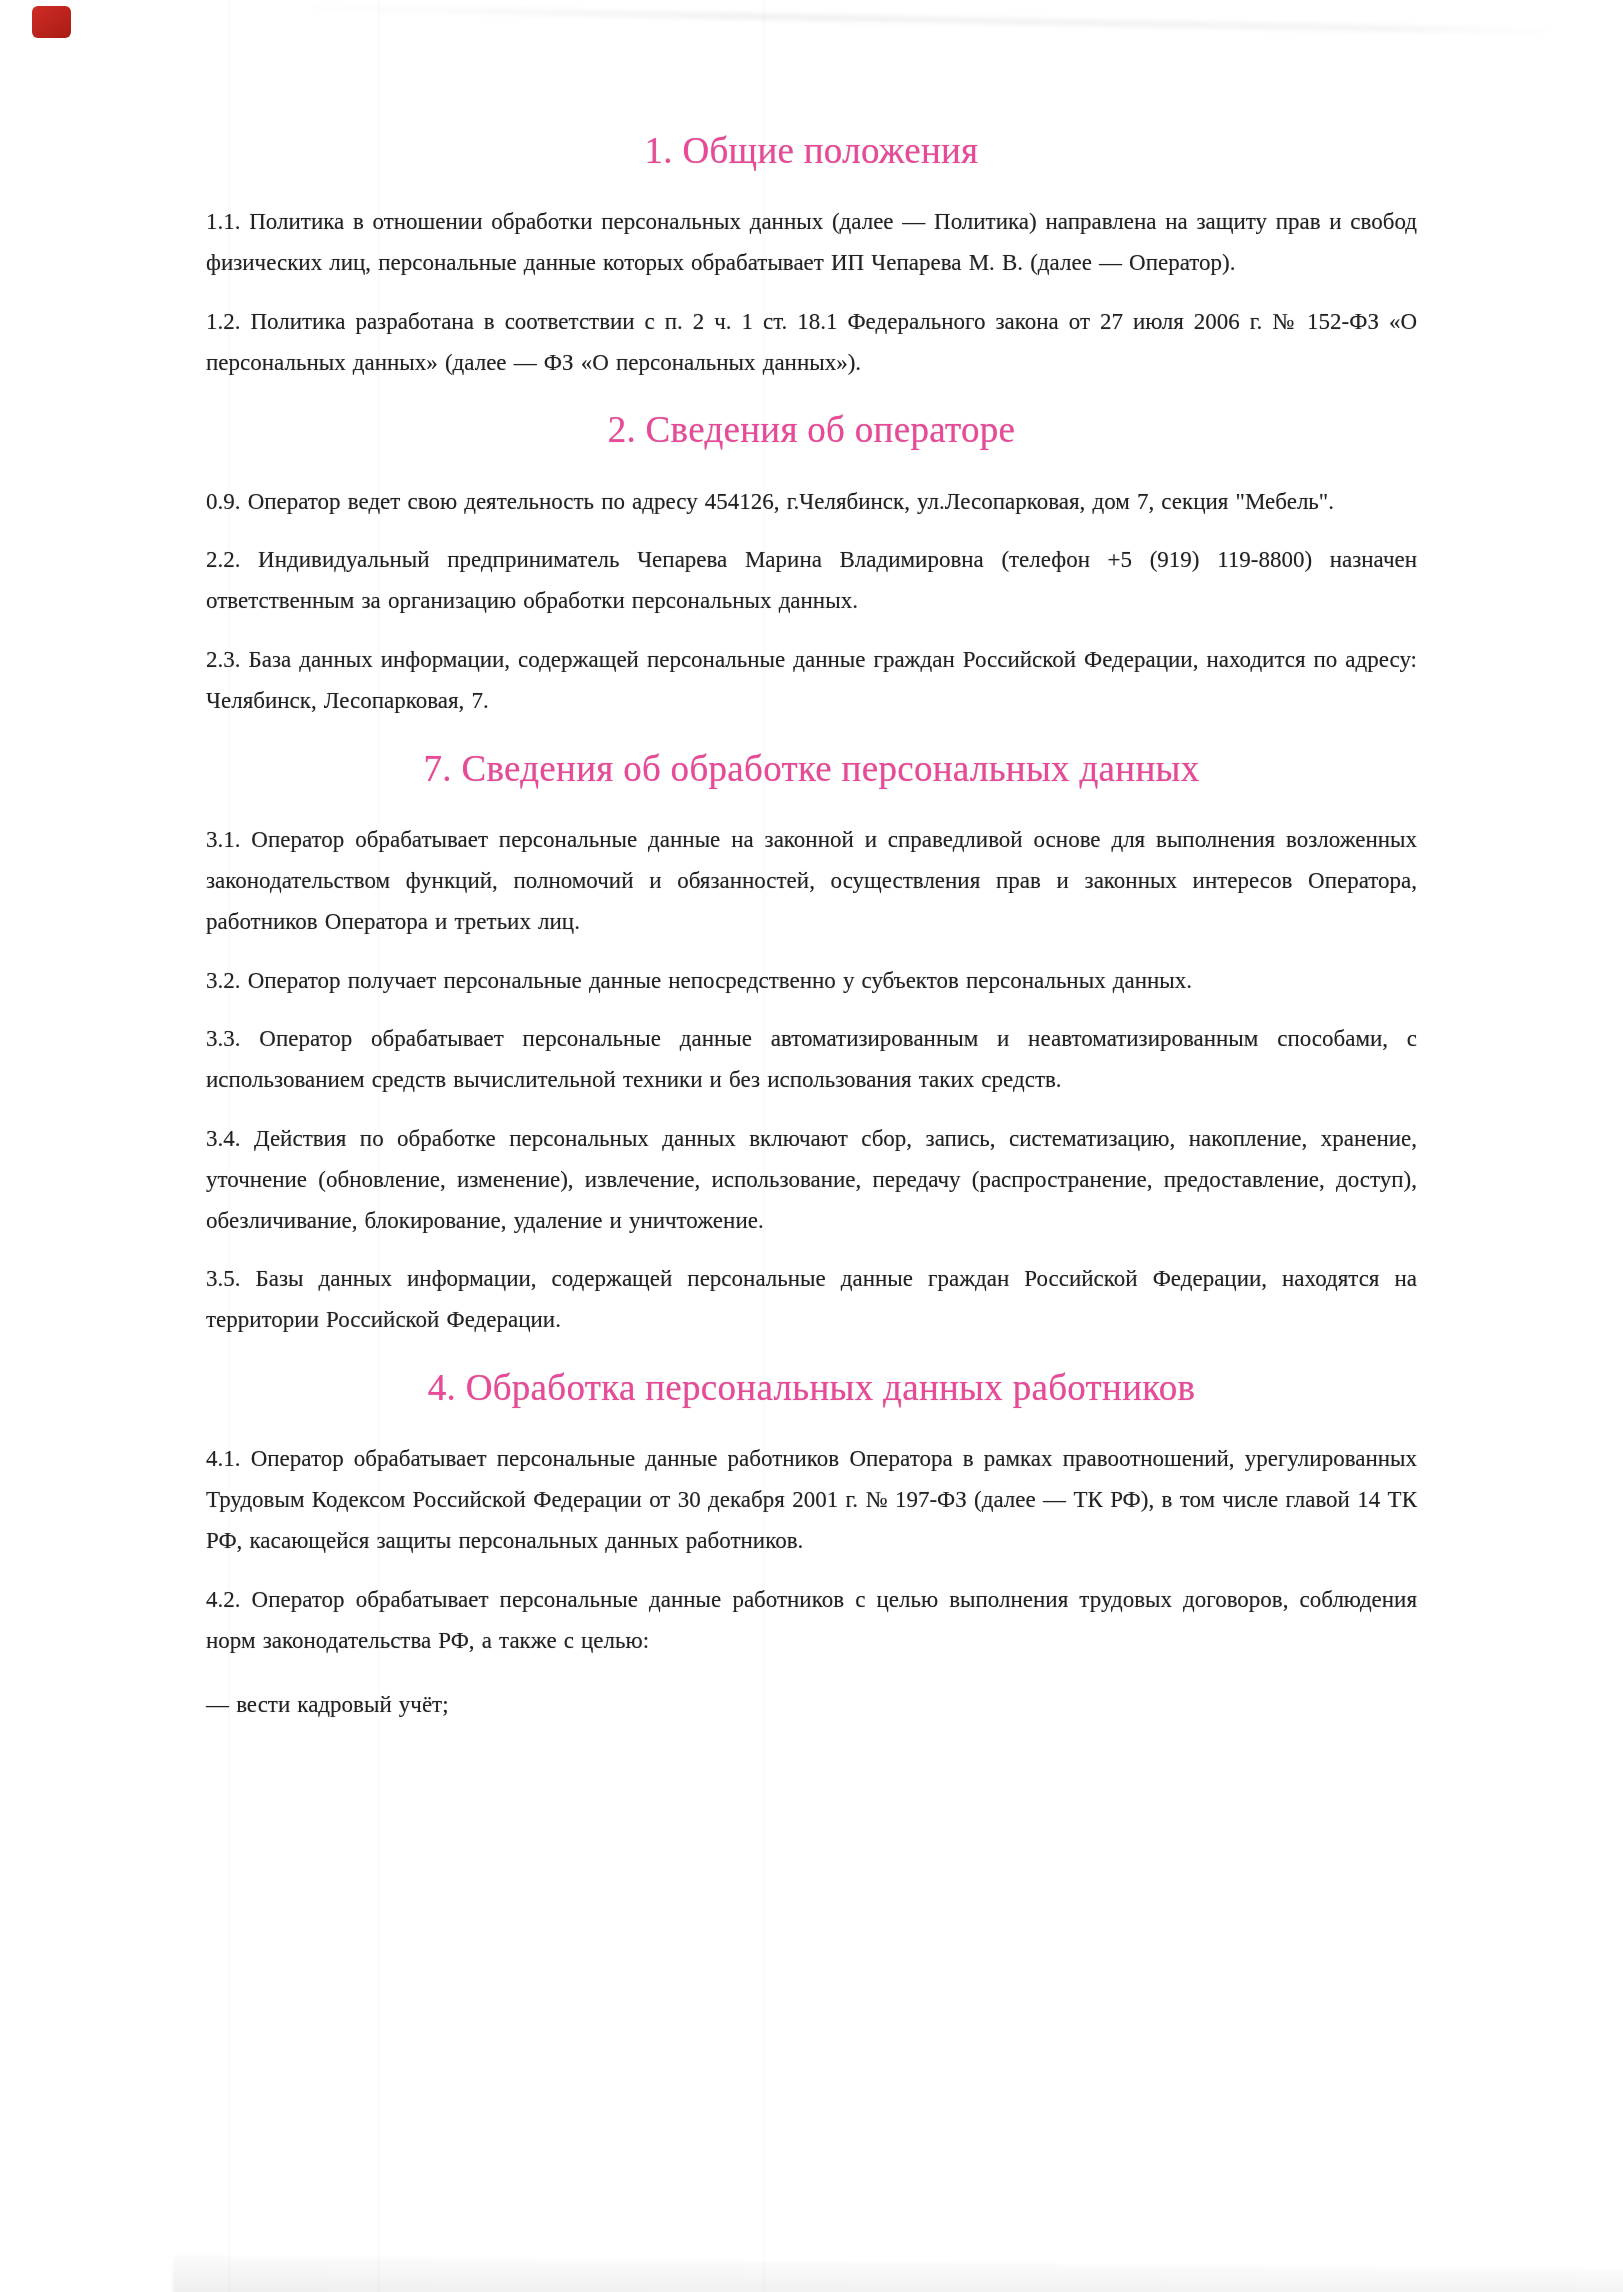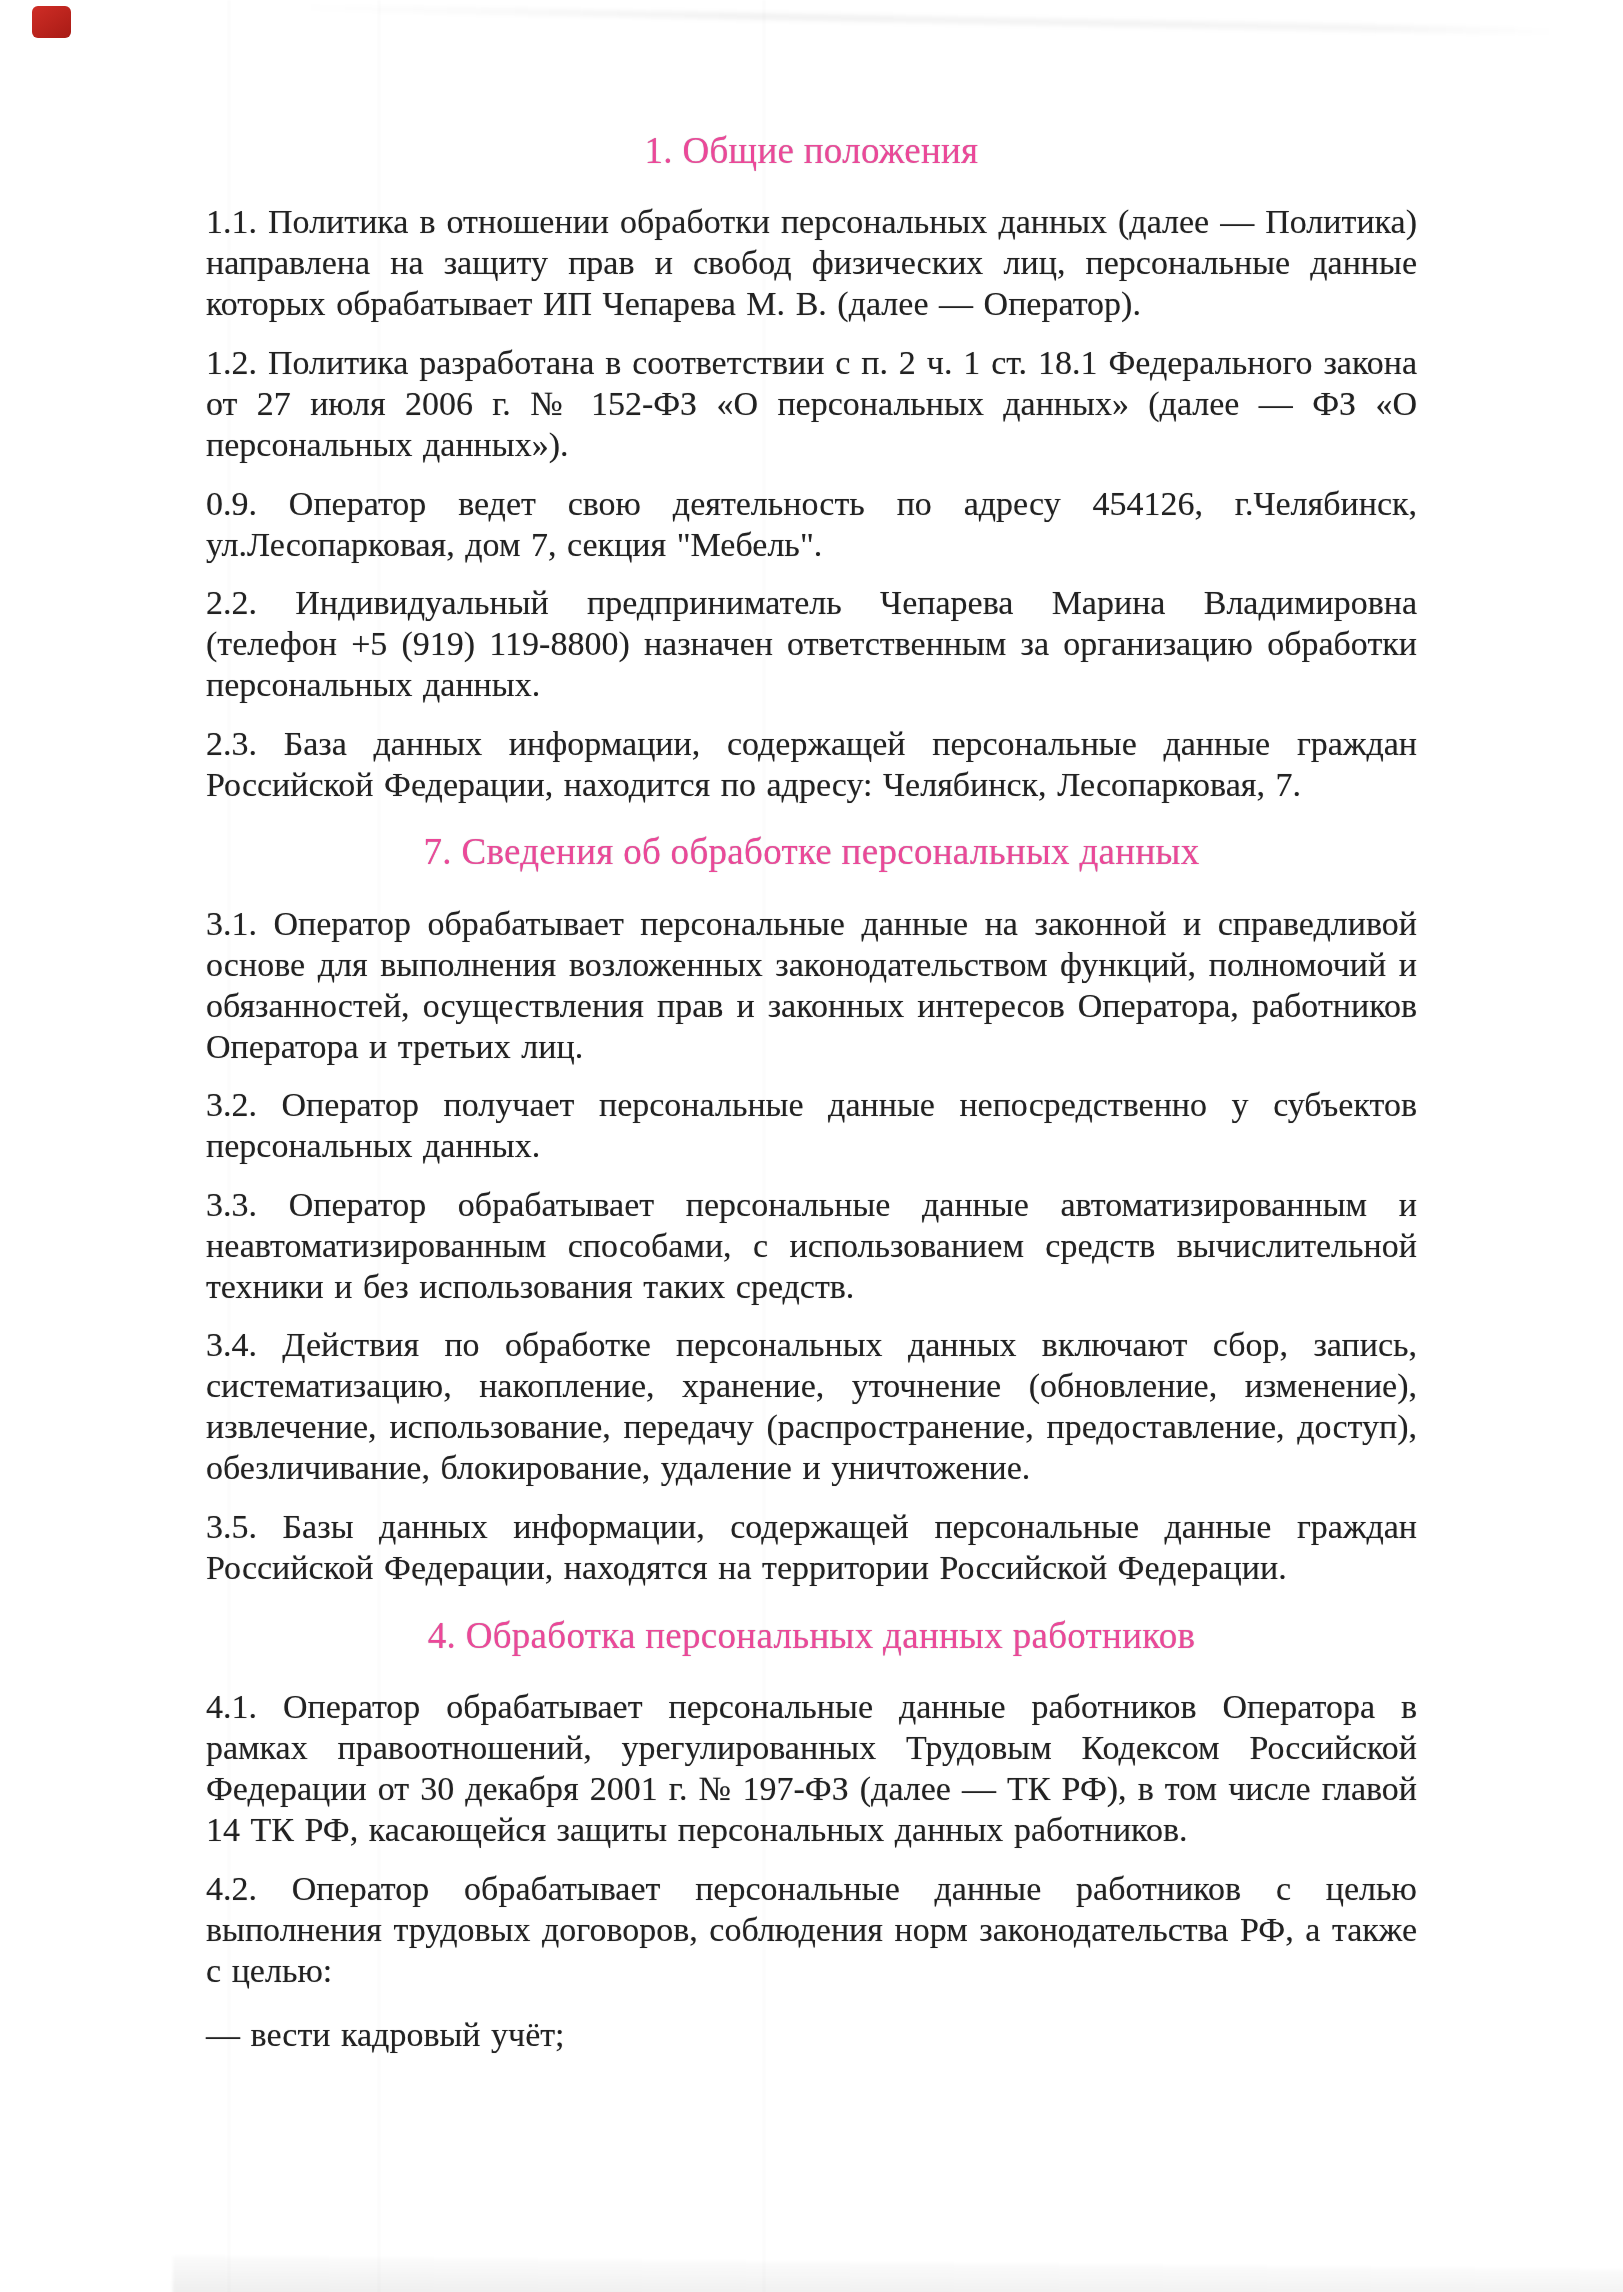--- a/index.html
+++ b/index.html
@@ -62,21 +62,21 @@
     line-height: 47px;
     font-weight: 400;
     text-align: center;
     letter-spacing: 0.3px;
     margin: 23.5px 0 27.4px 0;
     color: #ec4899;
     text-shadow: 0 0 1px rgba(30,30,30,0.40);
   }
   .sec-heading.first { margin-top: 0; }
   .para {
-    font-size: 34px;
+    font-size: 23px;
     line-height: 41px;
     text-align: justify;
     text-align-last: left;
     word-spacing: 0.06em;
     margin: 0 0 17.6px 0;
     color: #222222;
     text-shadow: 0 0 1px rgba(40,40,40,0.38);
   }
   .para.bullet {
     text-align: center;
@@ -95,20 +95,21 @@
 
 <div class="doc-content">
 
   <section>
     <div class="sec-heading first">1. Общие положения</div>
     <p class="para">1.1. Политика в отношении обработки персональных данных (далее — Политика) направлена на защиту прав и свобод физических лиц, персональные данные которых обрабатывает ИП Чепарева М. В. (далее — Оператор).</p>
     <p class="para">1.2. Политика разработана в соответствии с п. 2 ч. 1 ст. 18.1 Федерального закона от 27 июля 2006 г. № 152-ФЗ «О персональных данных» (далее — ФЗ «О персональных данных»).</p>
   </section>
 
   <section>
+    <div class="sec-heading">2. Сведения об операторе</div>
     <p class="para">0.9. Оператор ведет свою деятельность по адресу 454126, г.Челябинск, ул.Лесопарковая, дом 7, секция "Мебель".</p>
     <p class="para">2.2. Индивидуальный предприниматель Чепарева Марина Владимировна (телефон +5 (919) 119-8800) назначен ответственным за организацию обработки персональных данных.</p>
     <p class="para">2.3. База данных информации, содержащей персональные данные граждан Российской Федерации, находится по адресу: Челябинск, Лесопарковая, 7.</p>
   </section>
 
   <section>
     <div class="sec-heading">7. Сведения об обработке персональных данных</div>
     <p class="para">3.1. Оператор обрабатывает персональные данные на законной и справедливой основе для выполнения возложенных законодательством функций, полномочий и обязанностей, осуществления прав и законных интересов Оператора, работников Оператора и третьих лиц.</p>
     <p class="para">3.2. Оператор получает персональные данные непосредственно у субъектов персональных данных.</p>
     <p class="para">3.3. Оператор обрабатывает персональные данные автоматизированным и неавтоматизированным способами, с использованием средств вычислительной техники и без использования таких средств.</p>

